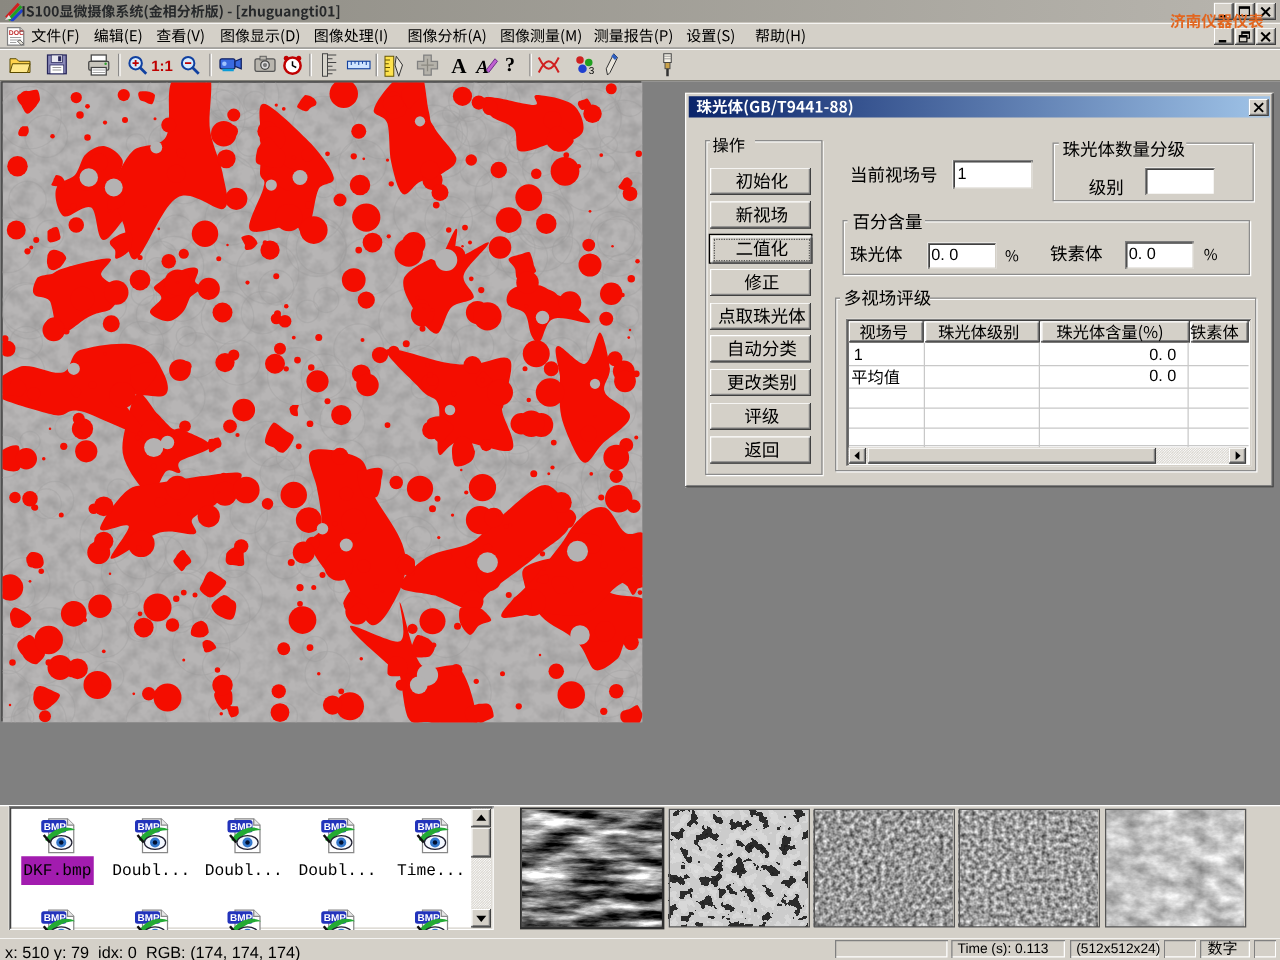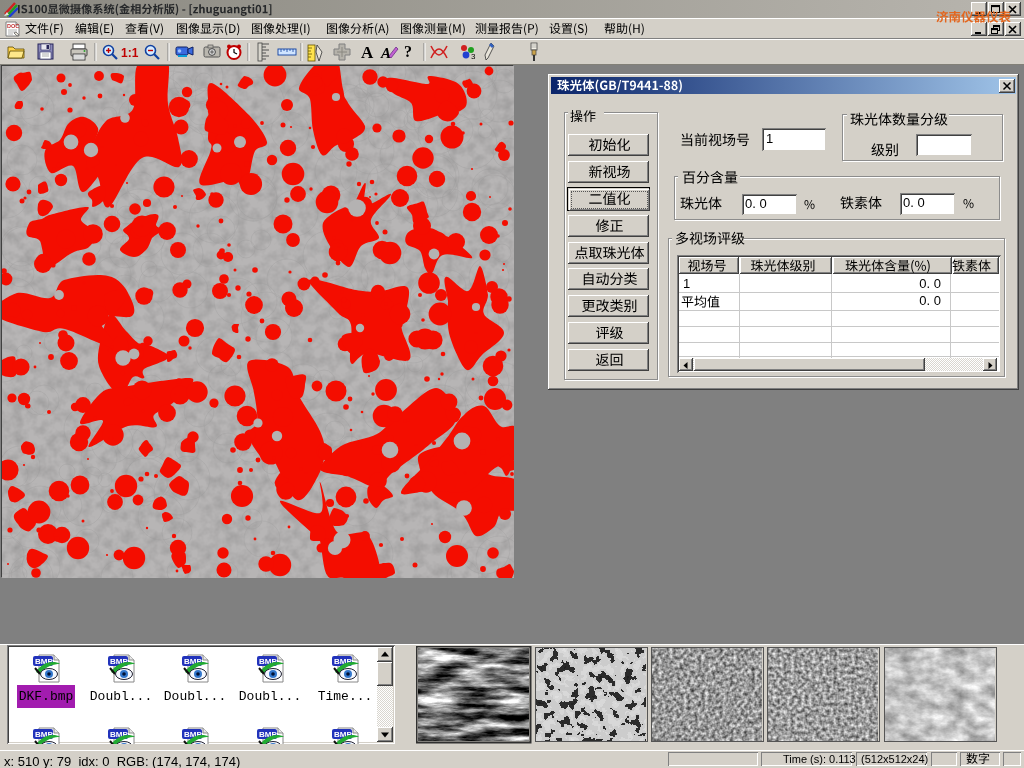--- a/index.html
+++ b/index.html
@@ -1121,21 +1121,21 @@
     <rect x="235" y="2" width="111" height="93" filter="url(#t3)"></rect>
     <rect x="235.5" y="1.5" width="112" height="94" fill="none" stroke="#555" stroke-width="1"></rect>
     <rect x="351" y="2" width="111" height="93" filter="url(#t4)"></rect>
     <rect x="351.5" y="1.5" width="112" height="94" fill="none" stroke="#555" stroke-width="1"></rect>
     <rect x="468" y="2" width="111" height="93" filter="url(#t5)"></rect>
     <rect x="468.5" y="1.5" width="112" height="94" fill="none" stroke="#555" stroke-width="1"></rect>
   </svg>
 <div class="a" style="left:0;top:750px;width:1024px;height:18px;background:#d4d0c8;box-shadow:inset 0 1px 0 #fff"></div>
 <div class="a" style="left:4px;top:754px;font-size:13px;white-space:nowrap">x: 510 y: 79&nbsp; idx: 0&nbsp; RGB: (174, 174, 174)</div>
 <div class="a" style="left:668px;top:752px;width:90px;height:14px;box-shadow:inset 1px 1px 0 #808080,inset -1px -1px 0 #fff;font-size:11px;line-height:14px;padding-left:5px;white-space:nowrap"></div>
-<div class="a" style="left:761px;top:752px;width:91px;height:14px;box-shadow:inset 1px 1px 0 #808080,inset -1px -1px 0 #fff;font-size:11px;line-height:14px;padding-left:22px;white-space:nowrap">Time (s): 0.113</div>
+<div class="a" style="left:761px;top:752px;width:91px;height:14px;box-shadow:inset 1px 1px 0 #808080,inset -1px -1px 0 #fff;font-size:11px;line-height:14px;padding-left:5px;white-space:nowrap">Time (s): 0.113</div>
 <div class="a" style="left:856px;top:752px;width:71px;height:14px;box-shadow:inset 1px 1px 0 #808080,inset -1px -1px 0 #fff;font-size:11px;line-height:14px;padding-left:5px;white-space:nowrap">(512x512x24)</div>
 <div class="a" style="left:931px;top:752px;width:26px;height:14px;box-shadow:inset 1px 1px 0 #808080,inset -1px -1px 0 #fff;font-size:11px;line-height:14px;padding-left:5px;white-space:nowrap"></div>
 <div class="a" style="left:960px;top:752px;width:40px;height:14px;box-shadow:inset 1px 1px 0 #808080,inset -1px -1px 0 #fff;font-size:11px;line-height:14px;padding-left:5px;white-space:nowrap"></div>
 <div class="a" style="left:1003px;top:752px;width:18px;height:14px;box-shadow:inset 1px 1px 0 #808080,inset -1px -1px 0 #fff;font-size:11px;line-height:14px;padding-left:5px;white-space:nowrap"></div>
 <svg class="a" style="left:0;top:0;pointer-events:none" width="1024" height="768">
     <defs>
       <path id="g0" d="M91 0H239V741H91Z"></path>
       <path id="g1" d="M312 -14C483 -14 584 89 584 210C584 317 525 375 435 412L338 451C275 477 223 496 223 549C223 598 263 627 328 627C390 627 439 604 486 566L561 658C501 719 415 754 328 754C179 754 72 660 72 540C72 432 148 372 223 342L321 299C387 271 433 254 433 199C433 147 392 114 315 114C250 114 179 147 127 196L42 94C114 24 213 -14 312 -14Z"></path>
       <path id="g2" d="M82 0H527V120H388V741H279C232 711 182 692 107 679V587H242V120H82Z"></path>
       <path id="g3" d="M295 -14C446 -14 546 118 546 374C546 628 446 754 295 754C144 754 44 629 44 374C44 118 144 -14 295 -14ZM295 101C231 101 183 165 183 374C183 580 231 641 295 641C359 641 406 580 406 374C406 165 359 101 295 101Z"></path>

